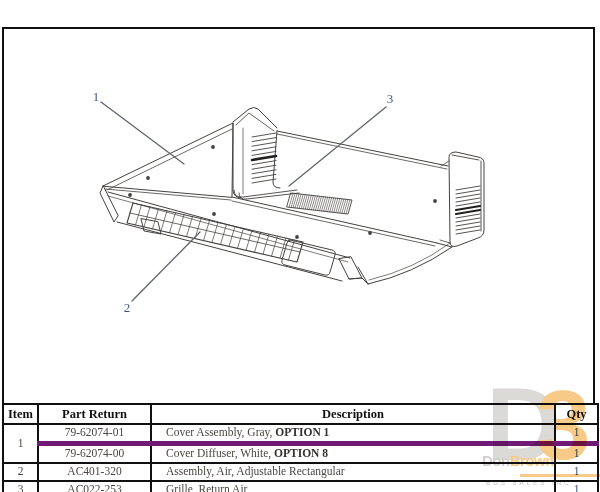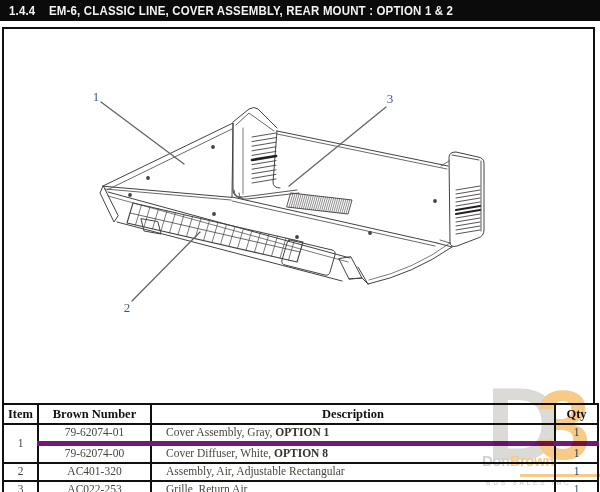--- a/index.html
+++ b/index.html
@@ -66,26 +66,20 @@
   .wm-underline{position:absolute;left:52px;top:94px;width:80px;height:2.5px;
         background:#f3a93e;}
   .wm-tagline{position:absolute;left:18px;top:99px;font-size:6.5px;
         letter-spacing:2.8px;color:#a09d98;white-space:nowrap;}
 </style>
 </head>
 <body>
 
 <div class="page">
 
-  <div class="header-bar">
-    <div class="header-inner">
-      <span>1.4.4</span>
-      <span>EM-6, CLASSIC LINE, COVER ASSEMBLY, REAR MOUNT : OPTION 1 &amp; 2</span>
-    </div>
-  </div>
 
   <div class="frame">
     <svg class="drawing-svg" width="589" height="372" viewBox="4 29 589 372" xmlns="http://www.w3.org/2000/svg">
       <g fill="none" stroke="#44423f" stroke-width="1" stroke-linejoin="round" stroke-linecap="round">
 
         <g>
           <path d="M103,186 L233,123 L232,197 Z"></path>
           <path d="M107,190 L232,129" stroke-width=".8"></path>
           <path d="M105,189 L231,200" stroke-width=".8"></path>
         </g>
@@ -252,21 +246,21 @@
   <table class="parts">
     <colgroup>
         <col class="c-item">
         <col class="c-part">
         <col class="c-desc">
         <col class="c-qty">
       </colgroup>
     <thead>
       <tr>
         <th>Item</th>
-        <th>Brown Number</th>
+        <th>Part Return</th>
         <th>Description</th>
         <th>Qty</th>
       </tr>
     </thead>
     <tbody>
       <tr>
         <td rowspan="2" class="item-span">1</td>
         <td>79-62074-01</td>
         <td class="desc"><span>Cover Assembly, Gray, </span><b>OPTION 1</b></td>
         <td class="qty">1</td>

